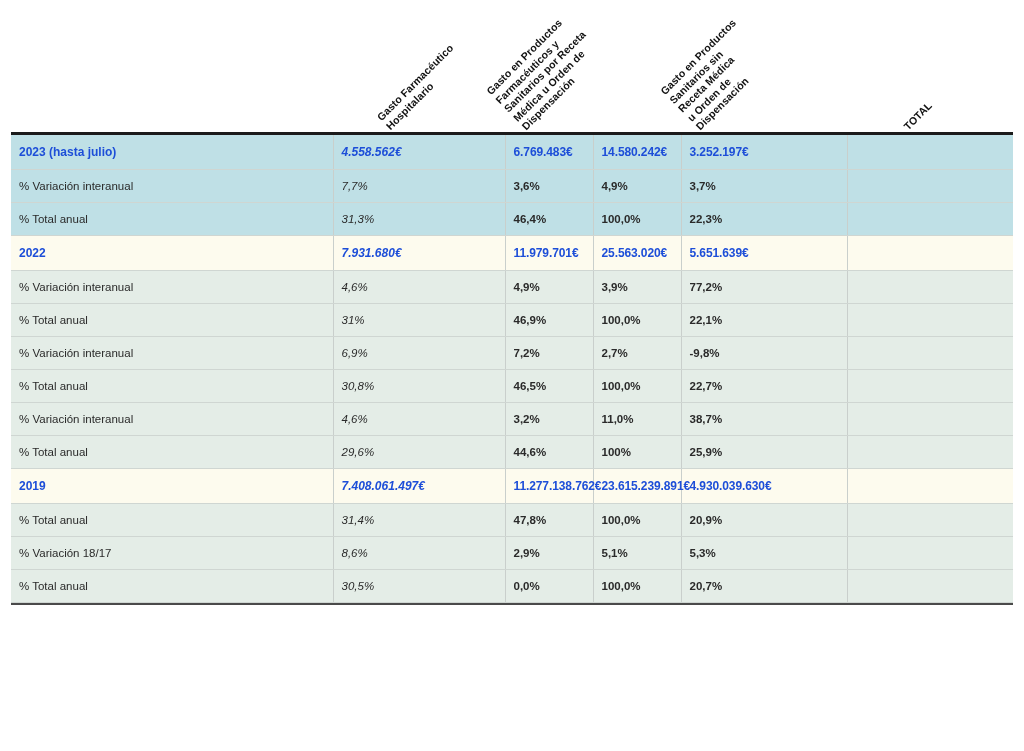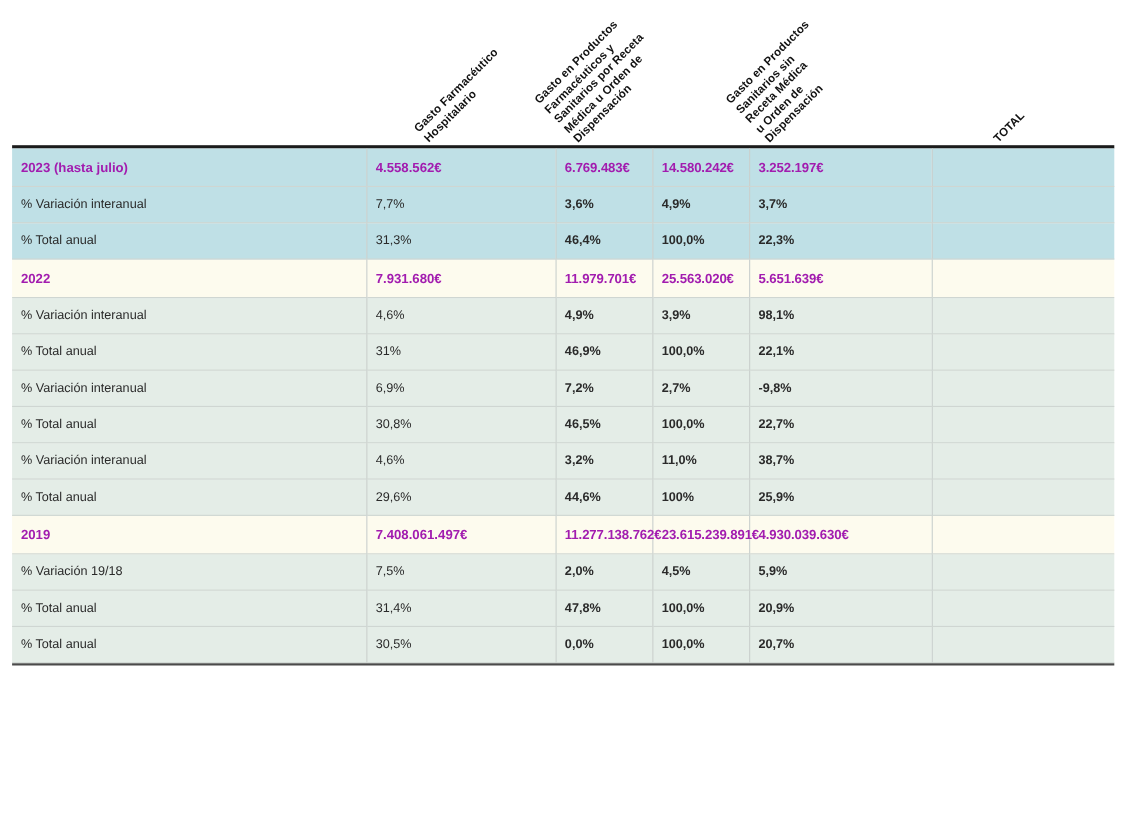--- a/index.html
+++ b/index.html
@@ -57,31 +57,31 @@
     color: #2a2a2a;
     border-right: 1px solid #c9cfcc;
     border-bottom: 1px solid #cfd6d2;
     white-space: nowrap;
     overflow: visible;
   }
   table.fin td.last { border-right: none; }
 
   
   .c0 { width: 322px; }
-  .c1 { width: 172px; }
+  .c1 { width: 172px; font-style: italic; }
   .c2 { width: 88px; margin-left: 24px; }
   .c3 { width: 88px; }
   .c4 { width: 166px; }
   .c5 { width: 166px; }
 
   
   tr.year td {
     font-weight: 700;
     font-size: 12px;
-    color: #a21caf;
+    color: #1d4ed8;
     height: 34px;
   }
   tr.year.cream td { background: #fdfbee; }
   tr.year.blue  td { background: #bfe0e6; }
 
   
   tr.sub.green td { background: #e4ede7; }
   tr.sub.blue  td { background: #bfe0e6; }
 
   
@@ -165,21 +165,21 @@
           <td class="c2 num">11.979.701€</td>
           <td class="c3 num">25.563.020€</td>
           <td class="c4 num">5.651.639€</td>
           <td class="c5 last"></td>
         </tr>
         <tr class="sub green">
           <td class="c0">% Variación interanual</td>
           <td class="c1">4,6%</td>
           <td class="c2 num">4,9%</td>
           <td class="c3 num">3,9%</td>
-          <td class="c4 num">98,1%</td>
+          <td class="c4 num">77,2%</td>
           <td class="c5 last"></td>
         </tr>
         <tr class="sub green">
           <td class="c0">% Total anual</td>
           <td class="c1">31%</td>
           <td class="c2 num">46,9%</td>
           <td class="c3 num">100,0%</td>
           <td class="c4 num">22,1%</td>
           <td class="c5 last"></td>
         </tr>
@@ -217,36 +217,36 @@
         </tr>
         <tr class="year cream">
           <td class="c0">2019</td>
           <td class="c1">7.408.061.497€</td>
           <td class="c2 num">11.277.138.762€</td>
           <td class="c3 num">23.615.239.891€</td>
           <td class="c4 num">4.930.039.630€</td>
           <td class="c5 last"></td>
         </tr>
         <tr class="sub green">
-          <td class="c0">% Variación 19/18</td>
-          <td class="c1">7,5%</td>
-          <td class="c2 num">2,0%</td>
-          <td class="c3 num">4,5%</td>
-          <td class="c4 num">5,9%</td>
-          <td class="c5 last"></td>
-        </tr>
-        <tr class="sub green">
           <td class="c0">% Total anual</td>
           <td class="c1">31,4%</td>
           <td class="c2 num">47,8%</td>
           <td class="c3 num">100,0%</td>
           <td class="c4 num">20,9%</td>
           <td class="c5 last"></td>
         </tr>
         <tr class="sub green">
+          <td class="c0">% Variación 18/17</td>
+          <td class="c1">8,6%</td>
+          <td class="c2 num">2,9%</td>
+          <td class="c3 num">5,1%</td>
+          <td class="c4 num">5,3%</td>
+          <td class="c5 last"></td>
+        </tr>
+        <tr class="sub green">
           <td class="c0">% Total anual</td>
           <td class="c1">30,5%</td>
           <td class="c2 num">0,0%</td>
           <td class="c3 num">100,0%</td>
           <td class="c4 num">20,7%</td>
           <td class="c5 last"></td>
         </tr>
       </tbody>
   </table>
 

